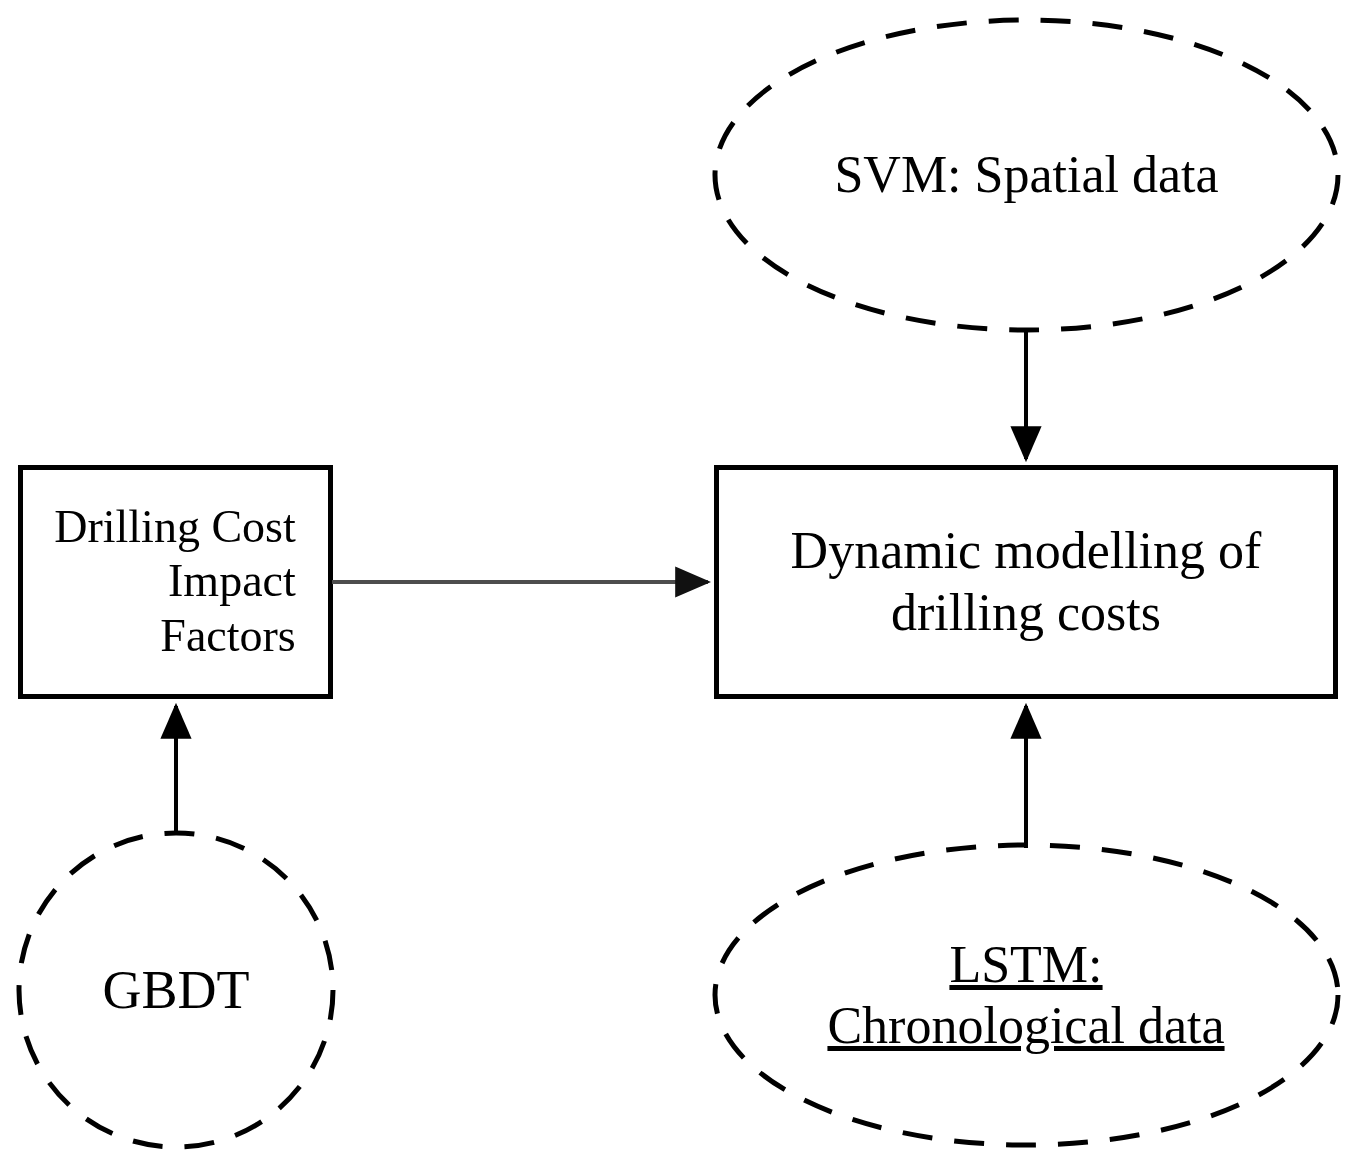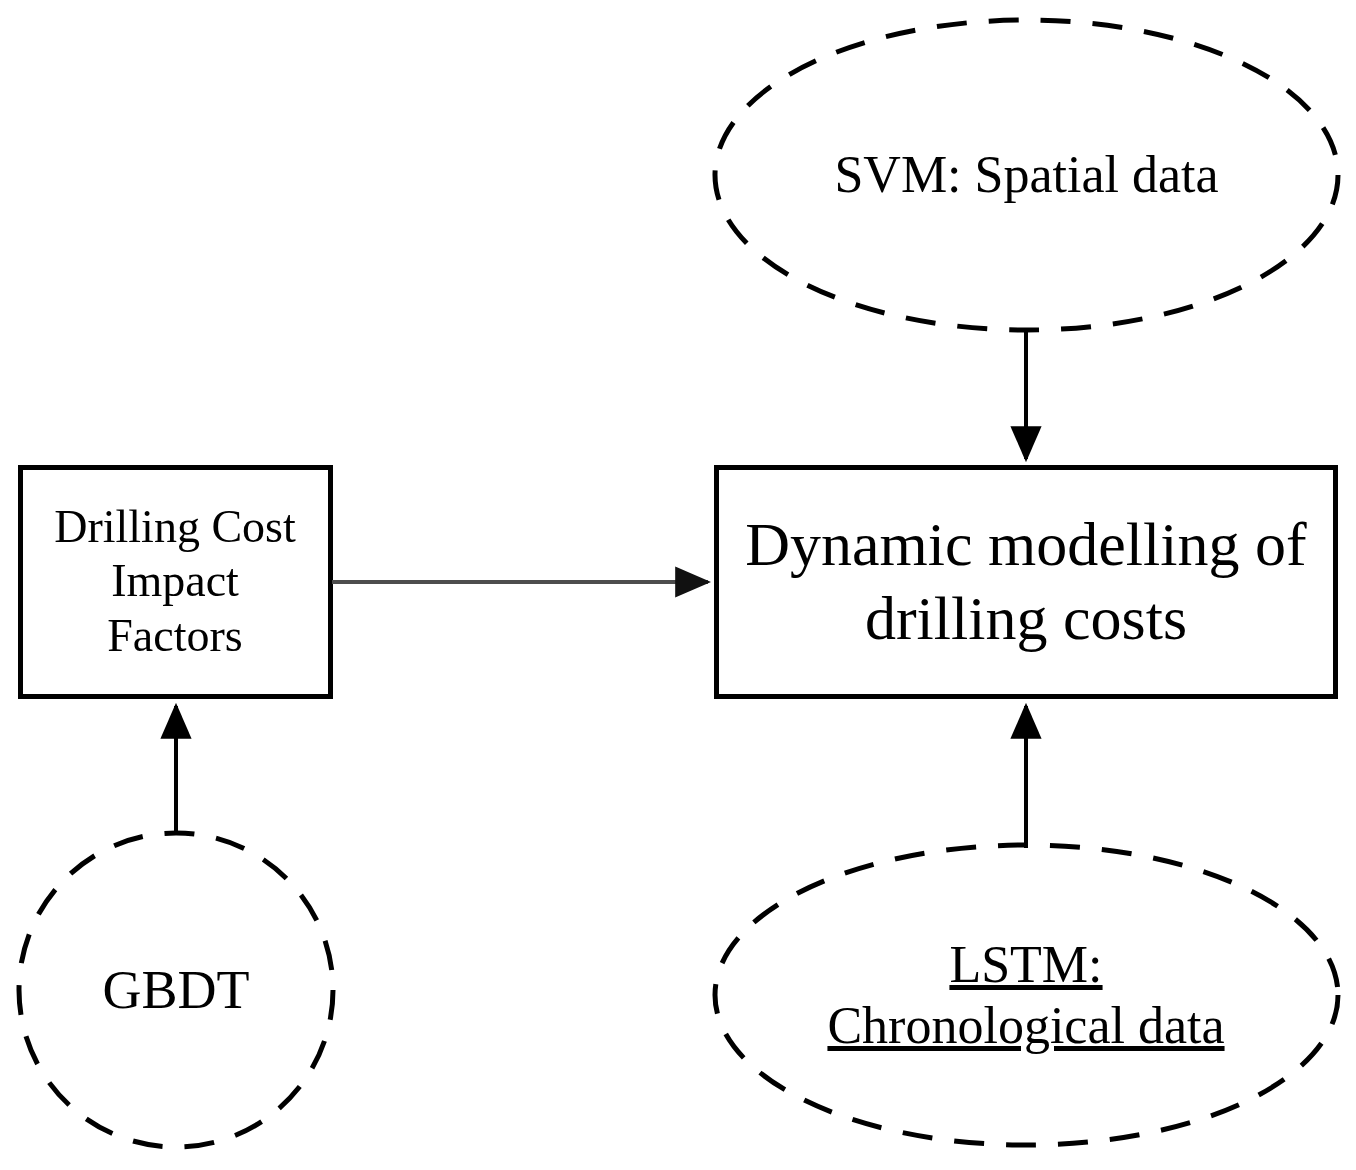--- a/index.html
+++ b/index.html
@@ -34,28 +34,29 @@
     white-space: pre-line;
     pointer-events: none;
   }
   
   #label-drilling-cost {
     left: 18px;
     top: 466px;
     width: 314px;
     height: 231px;
     font-size: 46px;
+    text-align: right;
   }
   
   #label-dynamic-modelling {
     left: 714px;
     top: 466px;
     width: 624px;
     height: 231px;
-    font-size: 62px;
+    font-size: 52px;
   }
   
   #label-svm {
     left: 715px;
     top: 20px;
     width: 623px;
     height: 310px;
     font-size: 52px;
   }
   

